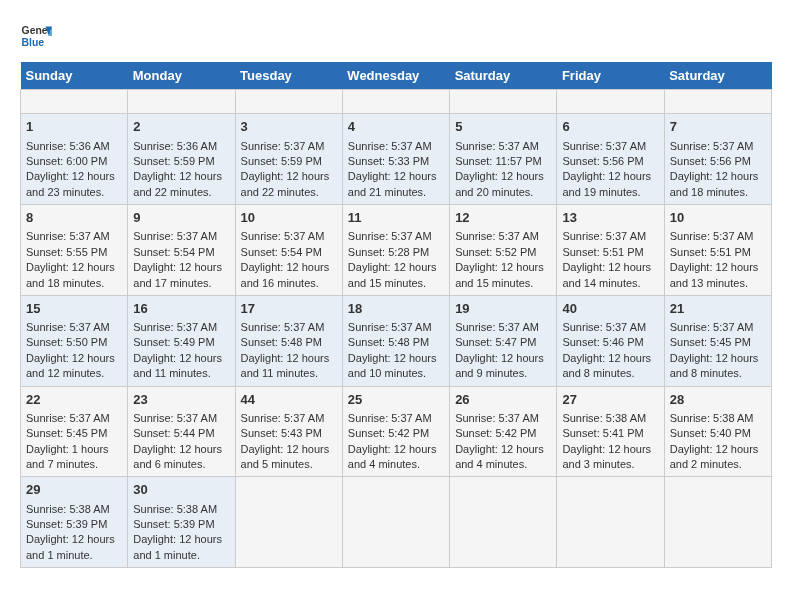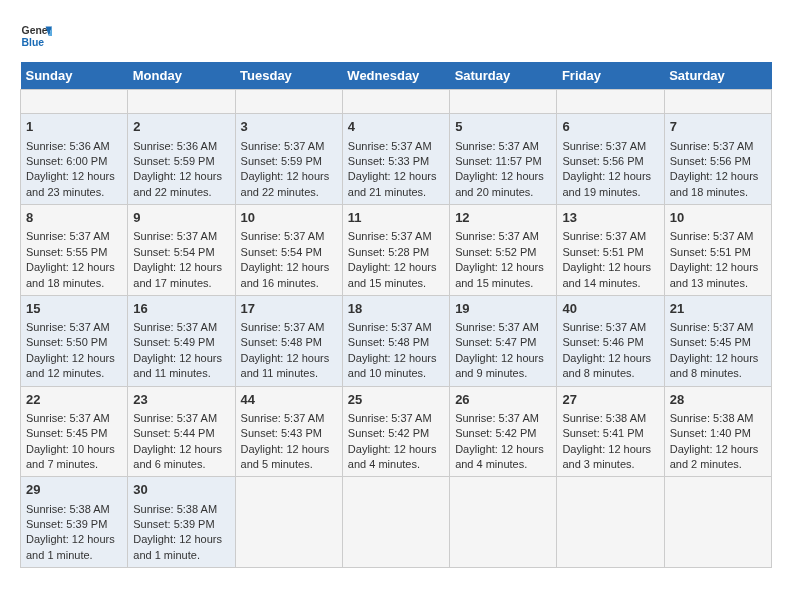--- a/index.html
+++ b/index.html
@@ -137,27 +137,27 @@
       <tr>
         <td><span class="day-num">15</span><span>Sunrise: 5:37 AM</span><br><span>Sunset: 5:50 PM</span><br><span>Daylight: 12 hours and 12 minutes.</span></td>
         <td><span class="day-num">16</span><span>Sunrise: 5:37 AM</span><br><span>Sunset: 5:49 PM</span><br><span>Daylight: 12 hours and 11 minutes.</span></td>
         <td><span class="day-num">17</span><span>Sunrise: 5:37 AM</span><br><span>Sunset: 5:48 PM</span><br><span>Daylight: 12 hours and 11 minutes.</span></td>
         <td><span class="day-num">18</span><span>Sunrise: 5:37 AM</span><br><span>Sunset: 5:48 PM</span><br><span>Daylight: 12 hours and 10 minutes.</span></td>
         <td><span class="day-num">19</span><span>Sunrise: 5:37 AM</span><br><span>Sunset: 5:47 PM</span><br><span>Daylight: 12 hours and 9 minutes.</span></td>
         <td><span class="day-num">40</span><span>Sunrise: 5:37 AM</span><br><span>Sunset: 5:46 PM</span><br><span>Daylight: 12 hours and 8 minutes.</span></td>
         <td><span class="day-num">21</span><span>Sunrise: 5:37 AM</span><br><span>Sunset: 5:45 PM</span><br><span>Daylight: 12 hours and 8 minutes.</span></td>
       </tr>
       <tr>
-        <td><span class="day-num">22</span><span>Sunrise: 5:37 AM</span><br><span>Sunset: 5:45 PM</span><br><span>Daylight: 10 hours and 7 minutes.</span></td>
+        <td><span class="day-num">22</span><span>Sunrise: 5:37 AM</span><br><span>Sunset: 5:45 PM</span><br><span>Daylight: 1 hours and 7 minutes.</span></td>
         <td><span class="day-num">23</span><span>Sunrise: 5:37 AM</span><br><span>Sunset: 5:44 PM</span><br><span>Daylight: 12 hours and 6 minutes.</span></td>
         <td><span class="day-num">44</span><span>Sunrise: 5:37 AM</span><br><span>Sunset: 5:43 PM</span><br><span>Daylight: 12 hours and 5 minutes.</span></td>
         <td><span class="day-num">25</span><span>Sunrise: 5:37 AM</span><br><span>Sunset: 5:42 PM</span><br><span>Daylight: 12 hours and 4 minutes.</span></td>
         <td><span class="day-num">26</span><span>Sunrise: 5:37 AM</span><br><span>Sunset: 5:42 PM</span><br><span>Daylight: 12 hours and 4 minutes.</span></td>
         <td><span class="day-num">27</span><span>Sunrise: 5:38 AM</span><br><span>Sunset: 5:41 PM</span><br><span>Daylight: 12 hours and 3 minutes.</span></td>
-        <td><span class="day-num">28</span><span>Sunrise: 5:38 AM</span><br><span>Sunset: 1:40 PM</span><br><span>Daylight: 12 hours and 2 minutes.</span></td>
+        <td><span class="day-num">28</span><span>Sunrise: 5:38 AM</span><br><span>Sunset: 5:40 PM</span><br><span>Daylight: 12 hours and 2 minutes.</span></td>
       </tr>
       <tr>
         <td><span class="day-num">29</span><span>Sunrise: 5:38 AM</span><br><span>Sunset: 5:39 PM</span><br><span>Daylight: 12 hours and 1 minute.</span></td>
         <td><span class="day-num">30</span><span>Sunrise: 5:38 AM</span><br><span>Sunset: 5:39 PM</span><br><span>Daylight: 12 hours and 1 minute.</span></td>
         <td class="empty-cell">&nbsp;</td>
         <td class="empty-cell">&nbsp;</td>
         <td class="empty-cell">&nbsp;</td>
         <td class="empty-cell">&nbsp;</td>
         <td class="empty-cell">&nbsp;</td>
       </tr>

